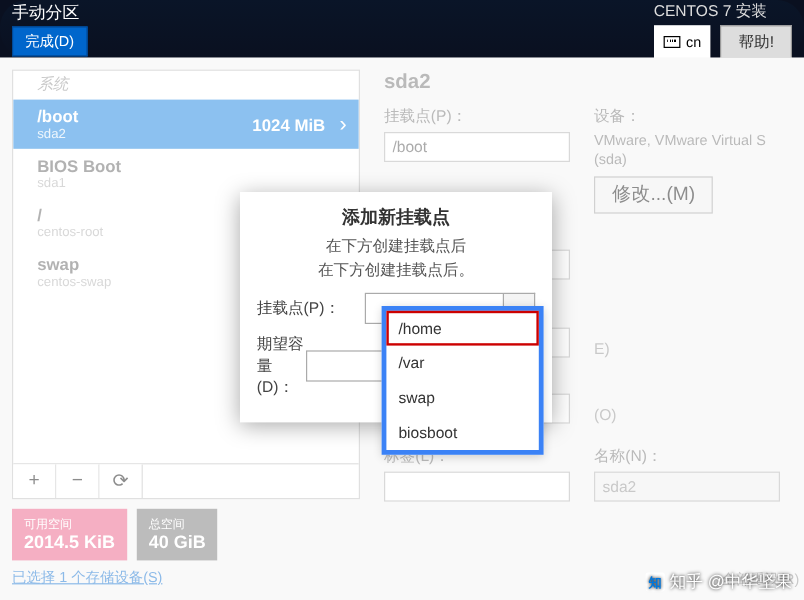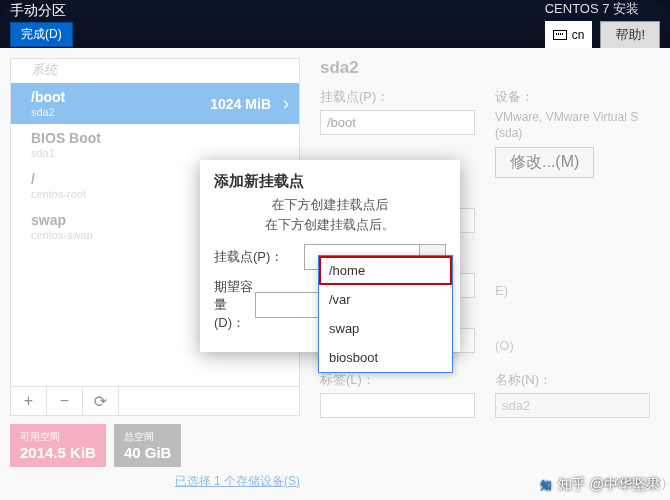--- a/index.html
+++ b/index.html
@@ -28,41 +28,41 @@
 .tree-size { font-weight: bold; font-size: 14px; margin-right: 6px; }
 .chev { font-size: 18px; }
 .tree-btns { display: flex; border-top: 1px solid #bbb; }
 .tree-btn { flex: 0 0 auto; width: 36px; height: 28px; border: none; border-right: 1px solid #bbb; background: #fff; font-size: 16px; cursor: pointer; }
 .space-row { display: flex; gap: 8px; margin-top: 8px; }
 .space-box { padding: 6px 10px; color: #fff; font-size: 11px; text-align: left; }
 .space-box .lbl { font-size: 10px; display: block; }
 .space-box .val { font-size: 15px; font-weight: bold; }
 .space-avail { background: #e94f7a; }
 .space-total { background: #6a6a6a; }
-.storage-link { color: #0066cc; font-size: 12px; text-decoration: underline; margin-top: 6px; cursor: pointer; text-align: right; }
+.storage-link { color: #0066cc; font-size: 12px; text-decoration: underline; margin-top: 6px; cursor: pointer; }
 .right-pane { flex: 1; padding: 10px 20px 10px 10px; font-size: 13px; color: #444; }
 .rp-title { font-size: 17px; font-weight: bold; color: #666; margin-bottom: 10px; }
 .rp-row { display: flex; gap: 20px; margin-bottom: 8px; }
 .rp-col { flex: 1; }
 .rp-label { font-size: 13px; color: #666; margin-bottom: 4px; }
 .rp-input { width: 100%; background: #fff; border: 1px solid #aaa; padding: 4px 6px; font-size: 13px; color: #444; }
 .rp-input.ro { background: #eee; color: #888; }
 .modify-btn { background: #eee; border: 1px solid #999; padding: 4px 14px; font-size: 16px; cursor: pointer; margin-top: 6px; }
 .reset-link { position: absolute; bottom: 8px; right: 4px; color: #888; font-size: 12px; }
 .dialog { position: absolute; z-index: 10; left: 200px; top: 160px; width: 260px; background: #fff; box-shadow: 0 3px 18px rgba(0,0,0,0.35); padding: 12px 14px; }
-.dlg-title { font-size: 15px; font-weight: bold; color: #333; margin-bottom: 4px; }
+.dlg-title { font-size: 15px; font-weight: bold; color: #333; margin-bottom: 4px; text-align: center; }
 .dlg-desc { font-size: 13px; color: #555; text-align: center; line-height: 1.5; margin-bottom: 10px; }
 .dlg-row { display: flex; align-items: center; margin-bottom: 8px; font-size: 13px; }
 .dlg-lbl { width: 90px; color: #444; }
 .dlg-sel { flex: 1; display: flex; }
 .dlg-field { flex: 1; border: 1px solid #aaa; height: 26px; background: #fff; }
 .dlg-dd { width: 26px; height: 26px; border: 1px solid #aaa; border-left: none; background: #f4f4f4; display: flex; align-items: center; justify-content: center; cursor: pointer; }
 .dlg-dd::after { content: "▾"; font-size: 11px; color: #555; }
 .dlg-input { flex: 1; border: 1px solid #aaa; height: 26px; padding: 0 6px; }
-.dropdown { position: absolute; z-index: 20; left: 318px; top: 255px; width: 135px; background: #fff; border: 1px solid #3b82f6; box-shadow: 0 2px 8px rgba(0,0,0,0.2); }
+.dropdown { position: absolute; z-index: 20; left: 318px; top: 255px; width: 135px; background: #fff; border: 4px solid #3b82f6; box-shadow: 0 2px 8px rgba(0,0,0,0.2); }
 .dd-item { padding: 7px 10px; font-size: 13px; color: #333; cursor: pointer; }
 .dd-item.hl { outline: 2px solid #c00; outline-offset: -2px; }
 .watermark { position: absolute; bottom: 6px; right: 10px; color: #fff; font-size: 14px; z-index: 30; display: flex; align-items: center; gap: 4px; text-shadow: 0 0 3px #000; }
 .zh-logo { width: 16px; height: 16px; background: #fff; color: #0077dd; font-size: 11px; font-weight: bold; display: inline-flex; align-items: center; justify-content: center; border-radius: 2px; }
 </style>
 </head>
 <body>
 
 <div class="topbar">
   <div class="top-left">

